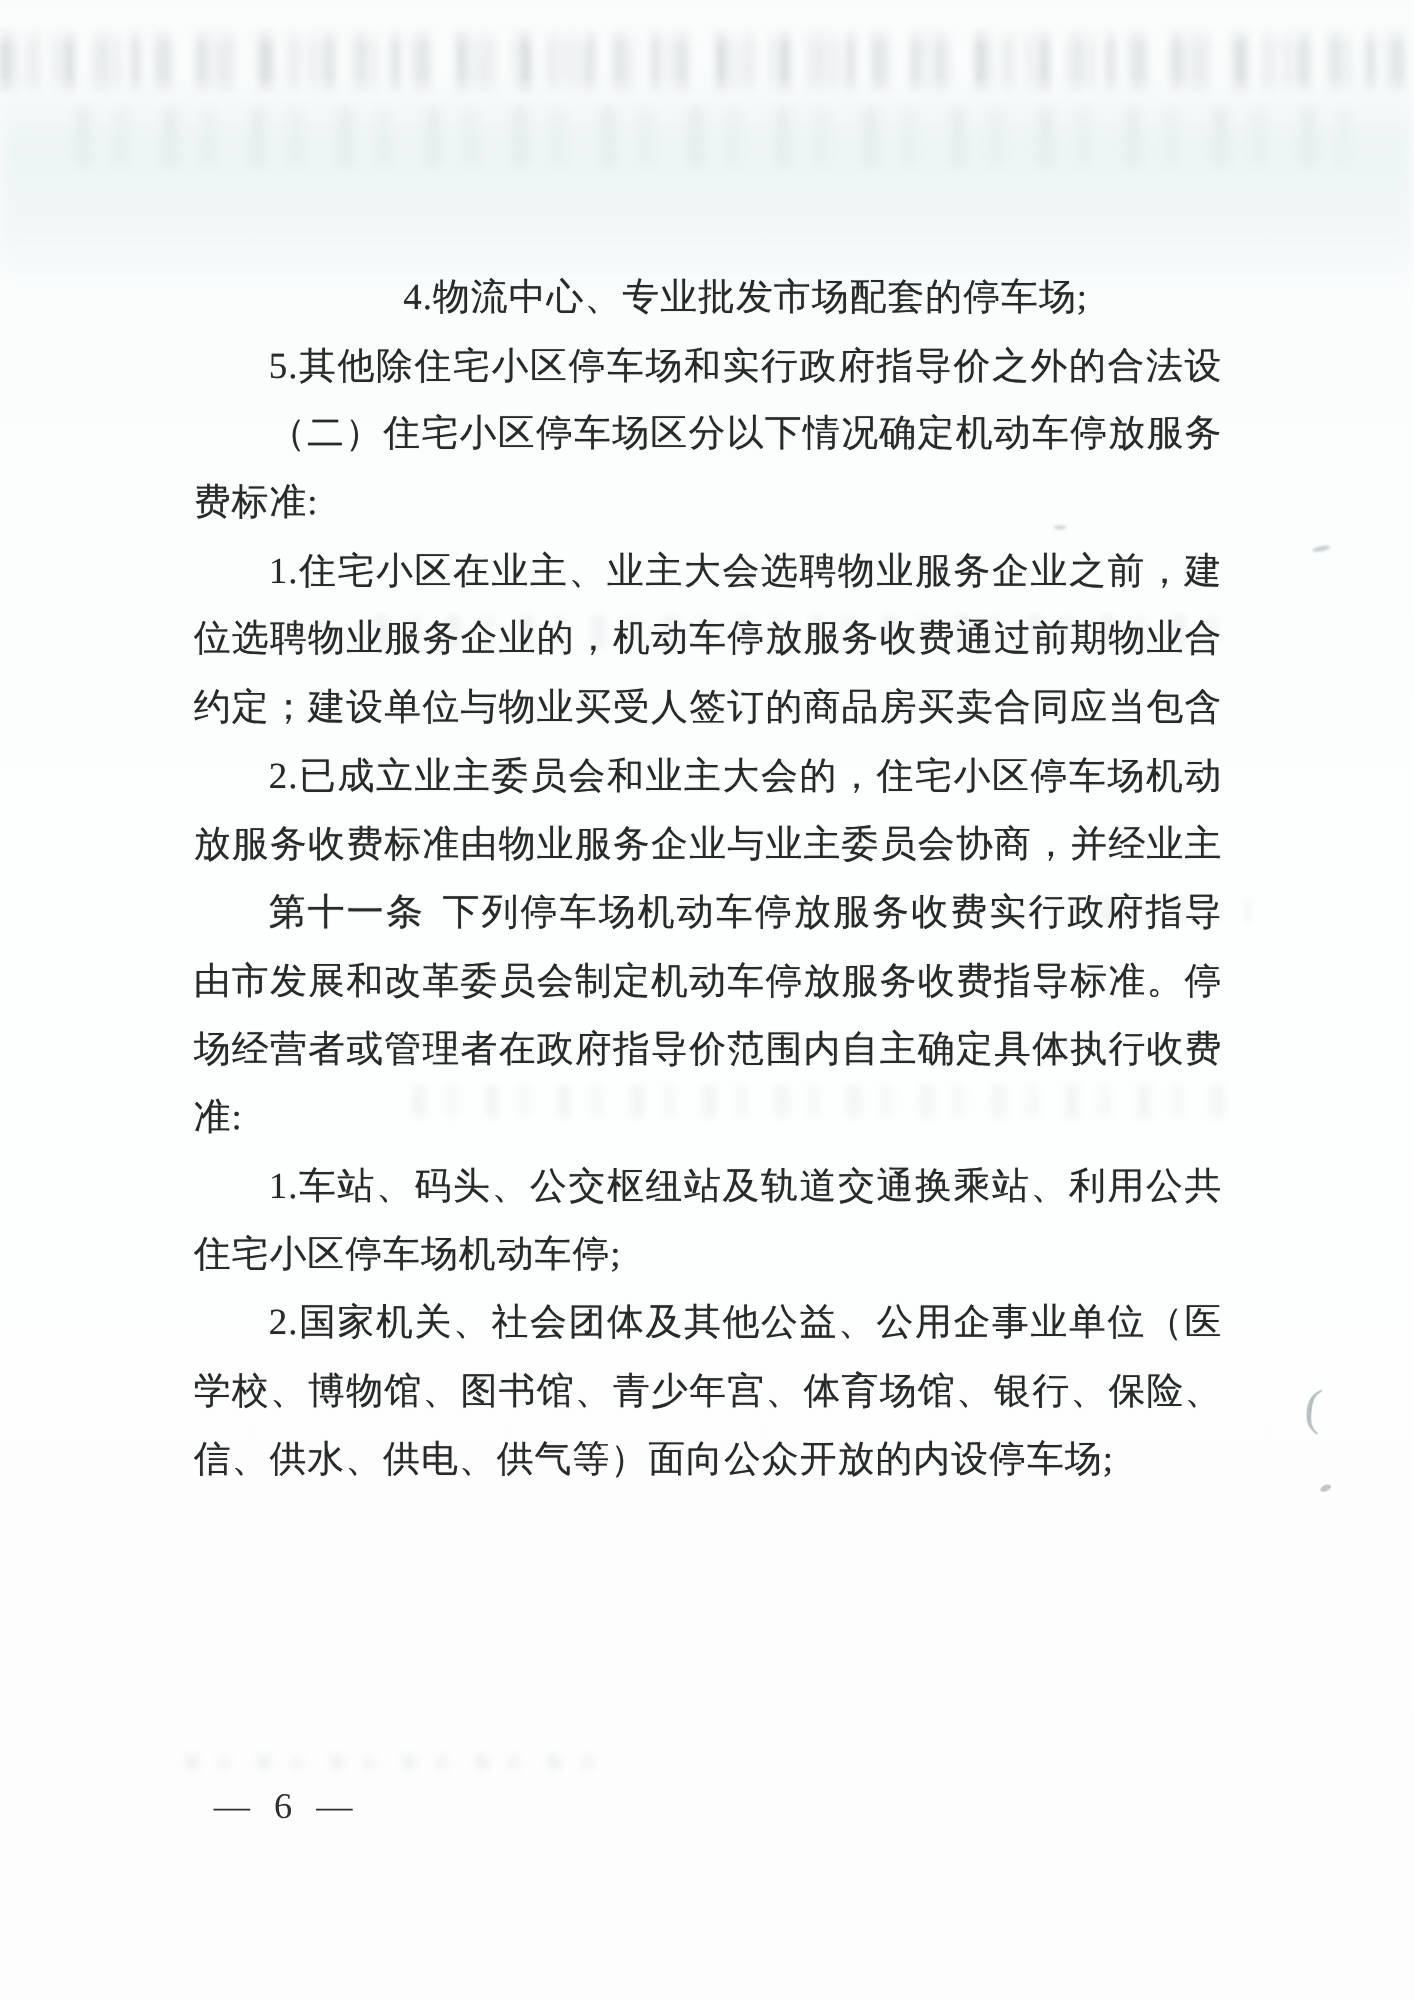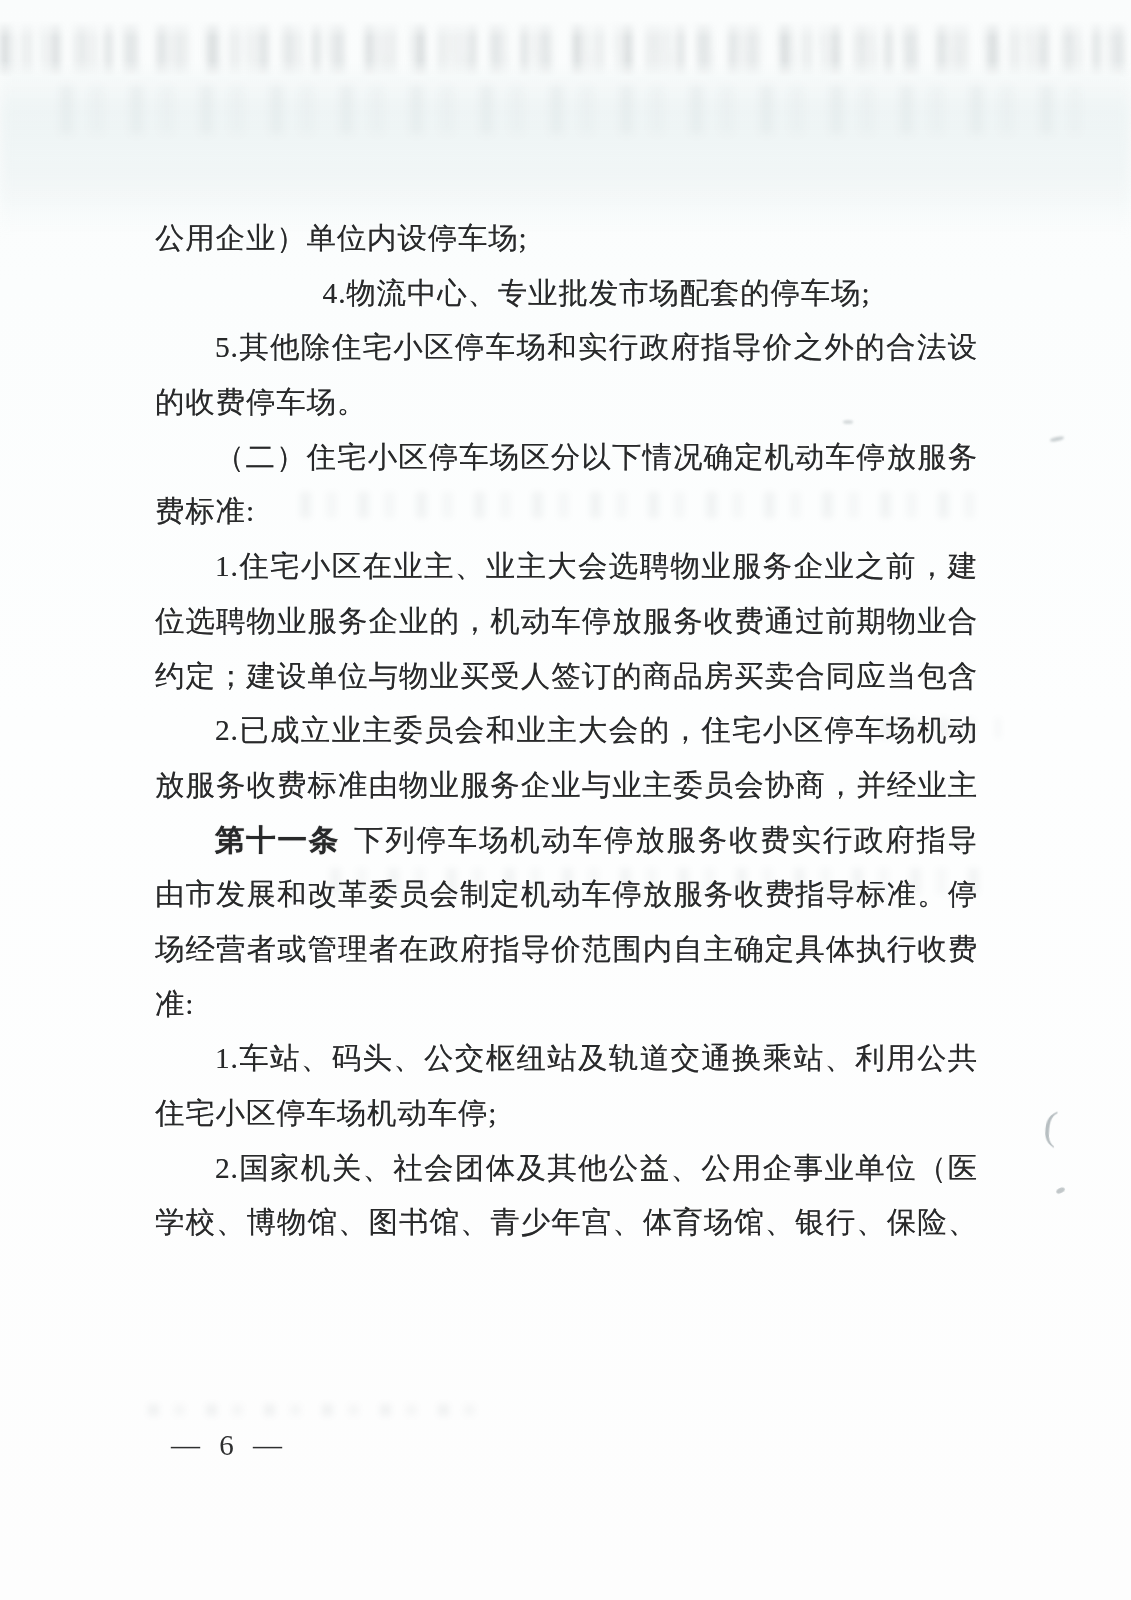--- a/index.html
+++ b/index.html
@@ -84,21 +84,21 @@
     color: #28292a;
     text-shadow: 0 0 0.6px rgba(40,41,42,0.55);
     overflow: hidden;
   }
   .item { padding-left: 60px; text-align: center; }
   .full {
     text-align: justify;
     text-align-last: justify;
   }
   .article-heading {
-    font-weight: 700;
+    font-weight: 400;
     margin-right: 14px;
     text-shadow: 0 0 0.9px rgba(40,41,42,0.8);
   }
   .page-number {
     position: absolute;
     left: 171px;
     top: 1418px;
     height: 54px;
     line-height: 54px;
     font-size: 29px;
@@ -118,38 +118,37 @@
   <div class="artifact ghost-row ghost-row-1"></div>
   <div class="artifact ghost-row ghost-row-2"></div>
   <div class="artifact ghost-row ghost-row-3"></div>
   <div class="artifact ghost-row ghost-row-4"></div>
   <div class="artifact ghost-paren">(</div>
   <div class="artifact speck-1"></div>
   <div class="artifact speck-2"></div>
   <div class="artifact speck-3"></div>
 
   <div class="doc-body">
-    <p class="line">公用企业）单位内设停车场;</p>
     <p class="line item">4.物流中心、专业批发市场配套的停车场;</p>
     <p class="line item full">5.其他除住宅小区停车场和实行政府指导价之外的合法设置</p>
-    <p class="line">的收费停车场。</p>
     <p class="line item full">（二）住宅小区停车场区分以下情况确定机动车停放服务收</p>
     <p class="line">费标准:</p>
     <p class="line item full">1.住宅小区在业主、业主大会选聘物业服务企业之前，建设单</p>
     <p class="line full">位选聘物业服务企业的，机动车停放服务收费通过前期物业合同</p>
     <p class="line full">约定；建设单位与物业买受人签订的商品房买卖合同应当包含前</p>
     <p class="line item full">2.已成立业主委员会和业主大会的，住宅小区停车场机动车停</p>
     <p class="line full">放服务收费标准由物业服务企业与业主委员会协商，并经业主大</p>
     <p class="line item full">
       <span class="article-heading">第十一条</span><span>下列停车场机动车停放服务收费实行政府指导价，</span>
     </p>
     <p class="line full">由市发展和改革委员会制定机动车停放服务收费指导标准。停车</p>
     <p class="line full">场经营者或管理者在政府指导价范围内自主确定具体执行收费标</p>
     <p class="line">准:</p>
     <p class="line item full">1.车站、码头、公交枢纽站及轨道交通换乘站、利用公共资源</p>
     <p class="line">住宅小区停车场机动车停;</p>
     <p class="line item full">2.国家机关、社会团体及其他公益、公用企事业单位（医院、</p>
     <p class="line full">学校、博物馆、图书馆、青少年宫、体育场馆、银行、保险、电</p>
+    <p class="line">信、供水、供电、供气等）面向公众开放的内设停车场;</p>
   </div>
 
   <div class="page-number">— 6 —</div>
 
 </div>
 
 </body></html>

